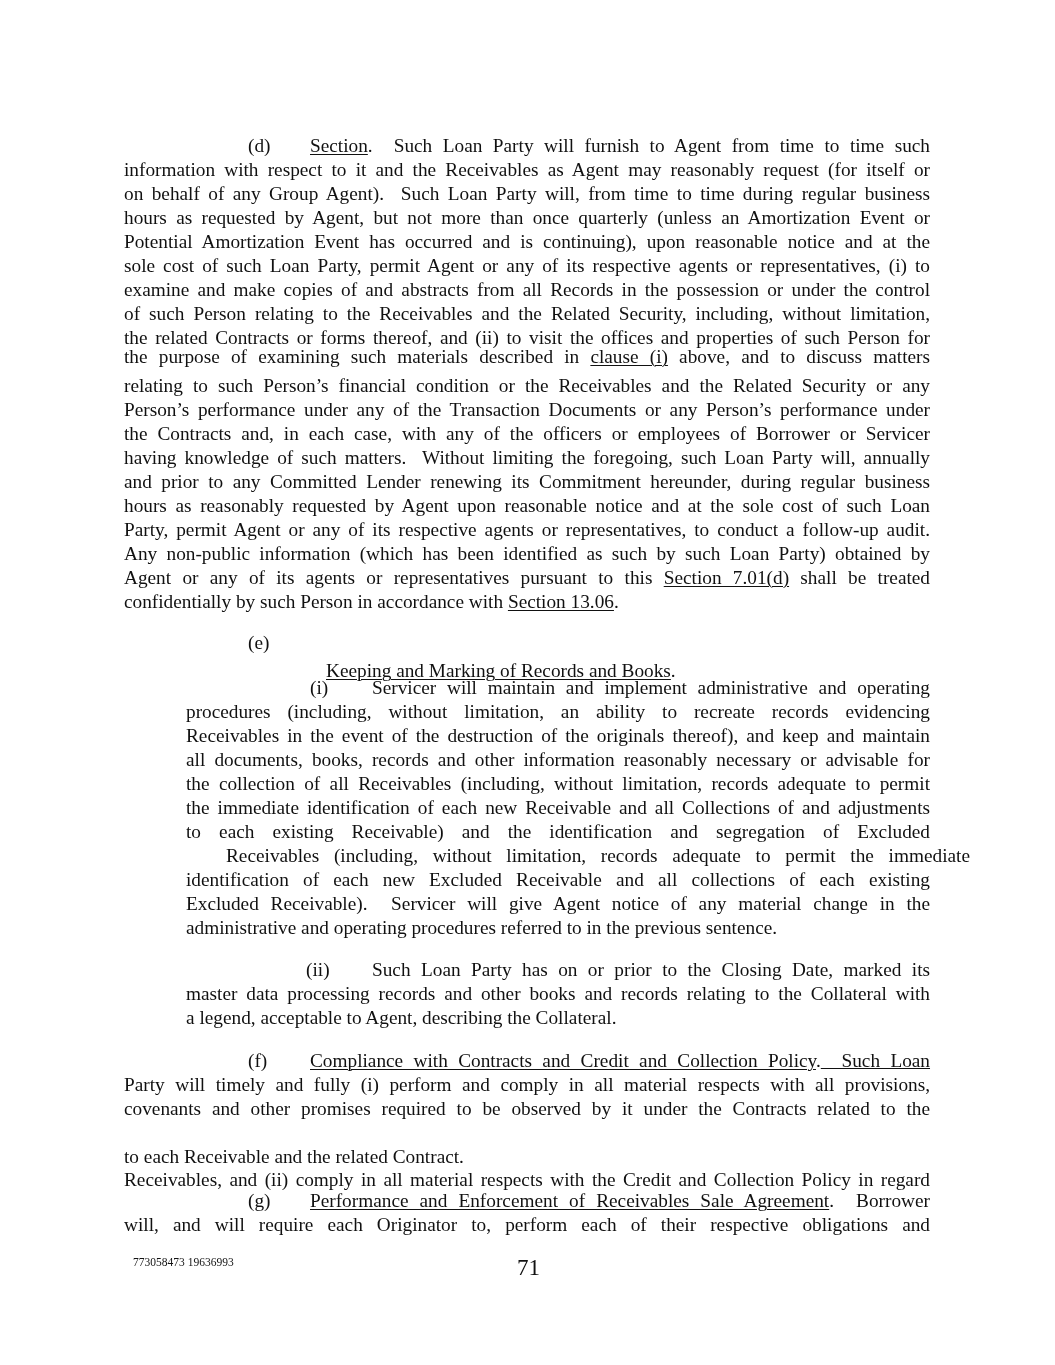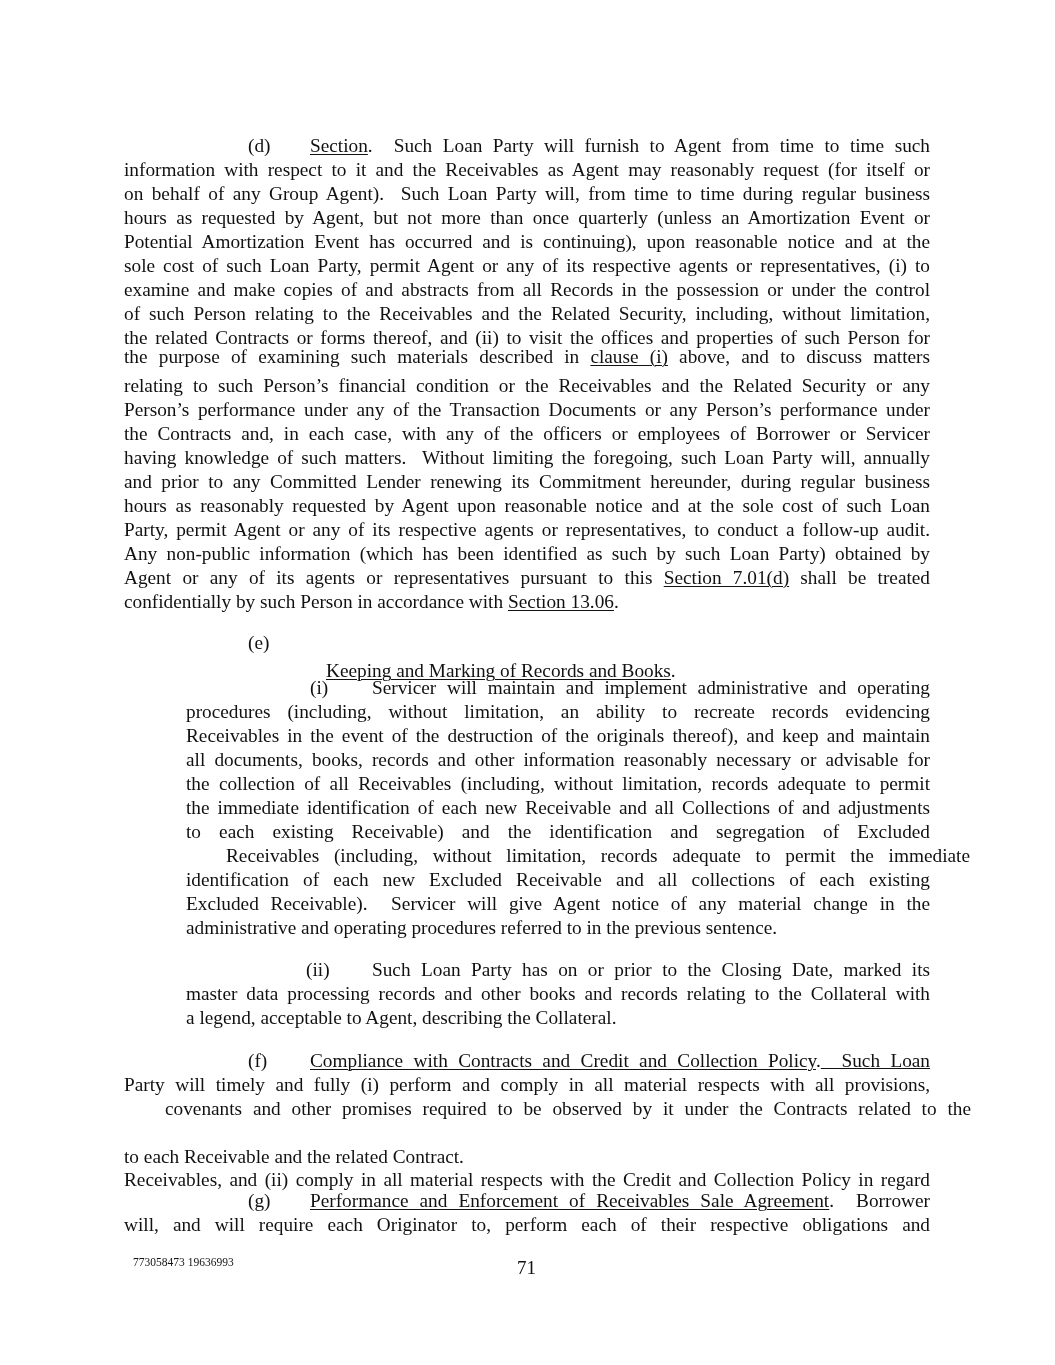--- a/index.html
+++ b/index.html
@@ -16,21 +16,21 @@
     white-space: nowrap; text-align: justify; text-align-last: justify;
   }
   .line.last { text-align-last: left; }
   .u { text-decoration: underline; text-underline-offset: 2px; text-decoration-thickness: 1px; }
   .marker { position: absolute; height: 24px; line-height: 24px; white-space: nowrap; }
   .footer-id {
     position: absolute; left: 133px; top: 1255px; font-size: 11.5px;
     line-height: 14px; white-space: nowrap;
   }
   .page-num {
-    position: absolute; left: 517px; top: 1257px; font-size: 19px;
+    position: absolute; left: 517px; top: 1257px; font-size: 23px;
     line-height: 22px; white-space: nowrap;
   }
 </style>
 </head>
 <body>
 
 <div class="page">
 
   <div class="block">
     <span class="marker" style="left:248px; top:134px;">(d)</span>
@@ -76,21 +76,21 @@
     <span class="marker" style="left:306px; top:958px;">(ii)</span>
     <div class="line" style="left: 372px; top: 958px; width: 558px; white-space: pre;">Such Loan Party has on or prior to the Closing Date, marked its</div>
     <div class="line" style="left: 186px; top: 982px; width: 744px; white-space: pre;">master data processing records and other books and records relating to the Collateral with</div>
     <div class="line last" style="left: 186px; top: 1006px; width: 744px; white-space: pre;">a legend, acceptable to Agent, describing the Collateral.</div>
   </div>
 
   <div class="block">
     <span class="marker" style="left:248px; top:1049px;">(f)</span>
     <div class="line" style="left: 310px; top: 1049px; width: 620px; white-space: pre;"><span class="u" style="white-space: pre;">Compliance with Contracts and Credit and Collection Policy</span><span style="white-space: pre;">.</span><span style="white-space: pre; text-decoration: underline;">  Such Loan</span></div>
     <div class="line" style="left: 124px; top: 1073px; width: 806px; white-space: pre;">Party will timely and fully (i) perform and comply in all material respects with all provisions,</div>
-    <div class="line" style="left: 124px; top: 1097px; width: 806px; white-space: pre; margin-left: 41px;">covenants and other promises required to be observed by it under the Contracts related to the</div>
+    <div class="line" style="left: 124px; top: 1097px; width: 806px; white-space: pre;">covenants and other promises required to be observed by it under the Contracts related to the</div>
     <div class="line" style="left: 124px; top: 1121px; width: 806px; white-space: pre; margin-top: 47px;">Receivables, and (ii) comply in all material respects with the Credit and Collection Policy in regard</div>
     <div class="line last" style="left: 124px; top: 1145px; width: 806px; white-space: pre;">to each Receivable and the related Contract.</div>
   </div>
 
   <div class="block">
     <span class="marker" style="left:248px; top:1189px;">(g)</span>
     <div class="line" style="left: 310px; top: 1189px; width: 620px; white-space: pre;"><span class="u" style="white-space: pre;">Performance and Enforcement of Receivables Sale Agreement</span><span style="white-space: pre;">.</span><span style="white-space: pre;">  Borrower</span></div>
     <div class="line" style="left: 124px; top: 1213px; width: 806px; white-space: pre;">will, and will require each Originator to, perform each of their respective obligations and</div>
   </div>
 

